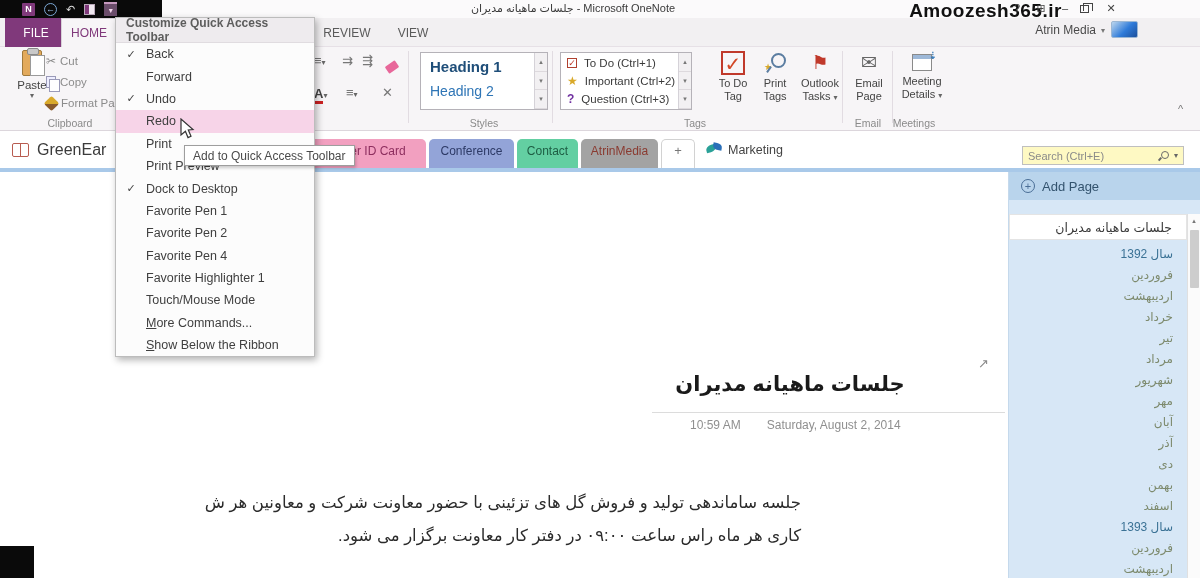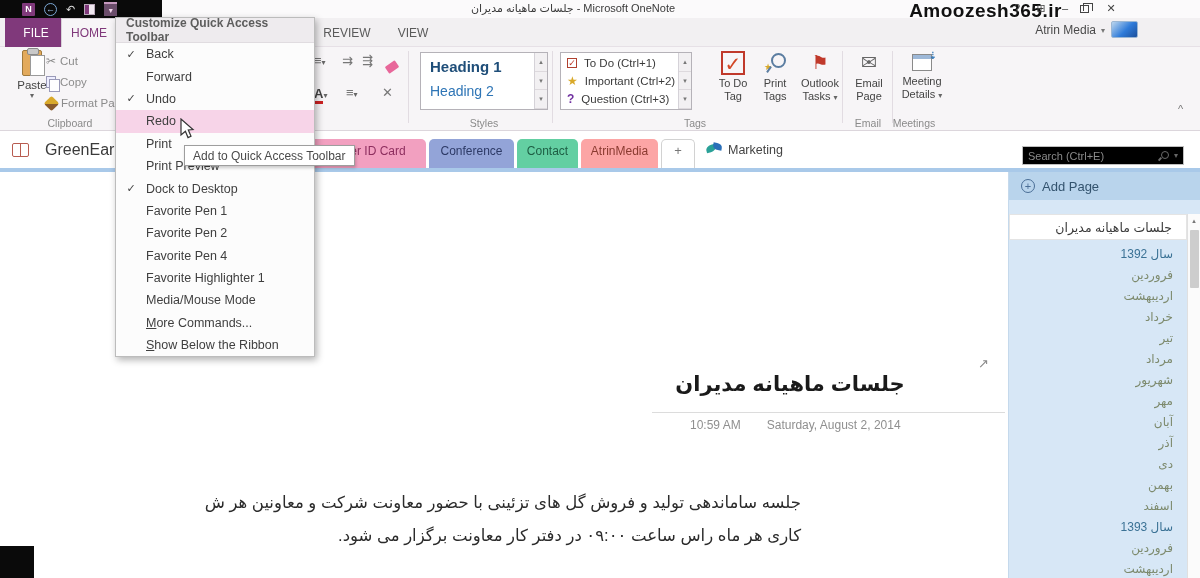--- a/index.html
+++ b/index.html
@@ -82,21 +82,21 @@
   .navbar { left:0; top:131px; width:1200px; height:37px; background:#fff; }
   .book-ico { position:relative; left:0; top:0; width:17px; height:14px; border:1px solid #b85c50; border-radius:2px; background:#fff; }
   .book-ico:before { content:""; position:absolute; left:7px; top:0; width:1px; height:100%; background:#b85c50; }
   .nbname { font-size:16px; color:#3b3b3b; }
   .sectab { top:8px; height:29px; border-radius:5px 5px 0 0; display:flex; align-items:flex-start; justify-content:center; padding-top:5px; font-size:12px; }
   .plus-tab { top:8px; height:29px; width:34px; background:#fff; border:1px solid #d2d2d2; border-bottom:none; border-radius:5px 5px 0 0; text-align:center; color:#777; font-size:13px; padding-top:3px; }
   .mkt { left:706px; top:12px; display:flex; align-items:flex-start; gap:6px; font-size:12.5px; color:#444; }
   .mkt-ico { position:relative; width:16px; height:12px; }
   .mkt-ico:before { content:""; position:absolute; left:0; top:2px; width:10px; height:7px; background:#2aa198; border-radius:60% 0 60% 0; transform:rotate(-15deg); }
   .mkt-ico:after { content:""; position:absolute; left:7px; top:0px; width:9px; height:7px; background:#2a6fb8; border-radius:0 60% 0 60%; transform:rotate(10deg); }
-  .searchbox { left:1022px; top:146px; width:162px; height:19px; background:#000000; border:1px solid #bfbfbf; display:flex; align-items:center; font-size:11px; color:#8a8a8a; padding:0 5px; gap:4px; }
+  .searchbox { left:1022px; top:146px; width:162px; height:19px; background:#fef9c3; border:1px solid #bfbfbf; display:flex; align-items:center; font-size:11px; color:#8a8a8a; padding:0 5px; gap:4px; }
   .searchbox .ph { flex:1; }
   .mini-mag { position:relative; width:11px; height:11px; }
   .mini-mag:before { content:""; position:absolute; left:2px; top:1px; width:6px; height:6px; border:1.5px solid #6a6a6a; border-radius:50%; }
   .mini-mag:after { content:""; position:absolute; left:0px; top:7px; width:1.5px; height:4px; background:#6a6a6a; transform:rotate(40deg); }
   .bluestrip { left:0; top:168px; width:1200px; height:4px; background:#a9c9e9; }
 
   
   .canvas { left:0; top:172px; width:1008px; height:406px; background:#fff; }
   .expand-g { left:978px; top:184px; font-size:13px; color:#888; }
   .pg-title { left:640px; top:200px; width:300px; text-align:center; font-size:21px; font-weight:bold; color:#1a1a1a; direction:rtl; }
@@ -258,34 +258,34 @@
     <div class="abs big-btn" style="left:896px;width:52px;">
       <span class="cal-ico"></span>
       <span><span>Meeting Details</span> <span class="dd8">▾</span></span>
     </div>
     <div class="abs grp-label" style="left:864px;width:100px;">Meetings</div>
 
     <div class="abs collapse-chev">^</div>
   </div>
 
   <div class="abs navbar">
-    <div class="abs" style="left:12px;top:10px;display:flex;align-items:center;gap:16px;">
+    <div class="abs" style="left:12px;top:10px;display:flex;align-items:center;gap:8px;">
       <span class="book-ico"></span>
       <span class="nbname">GreenEar</span>
     </div>
     <div class="abs sectab" style="left:310px;width:116px;background:#F2A0C0;color:#8d2e5e;">
         <span>rketer ID Card</span>
       </div>
     <div class="abs sectab" style="left:429px;width:85px;background:#93A4D8;color:#2d3a66;">
         <span>Conference</span>
       </div>
     <div class="abs sectab" style="left:517px;width:61px;background:#63CFA2;color:#1e5e44;">
         <span>Contact</span>
       </div>
-    <div class="abs sectab" style="left:581px;width:77px;background:#fca5a5;color:#8a3a30;">
+    <div class="abs sectab" style="left:581px;width:77px;background:#a3a3a3;color:#8a3a30;">
         <span>AtrinMedia</span>
       </div>
     <div class="abs plus-tab" style="left:661px;">+</div>
     <div class="abs mkt">
       <span class="mkt-ico"></span>
       <span>Marketing</span>
     </div>
   </div>
   <div class="abs searchbox">
     <span class="ph">Search (Ctrl+E)</span>
@@ -380,21 +380,21 @@
     <div class="mi">
         <span class="chk"></span>
         <span>Favorite Pen 4</span>
       </div>
     <div class="mi">
         <span class="chk"></span>
         <span>Favorite Highlighter 1</span>
       </div>
     <div class="mi">
         <span class="chk"></span>
-        <span>Media/Mouse Mode</span>
+        <span>Touch/Mouse Mode</span>
       </div>
     <div class="mi">
         <span class="chk"></span>
         <span class="accel">More Commands...</span>
       </div>
     <div class="mi">
         <span class="chk"></span>
         <span class="accel">Show Below the Ribbon</span>
       </div>
   </div>

